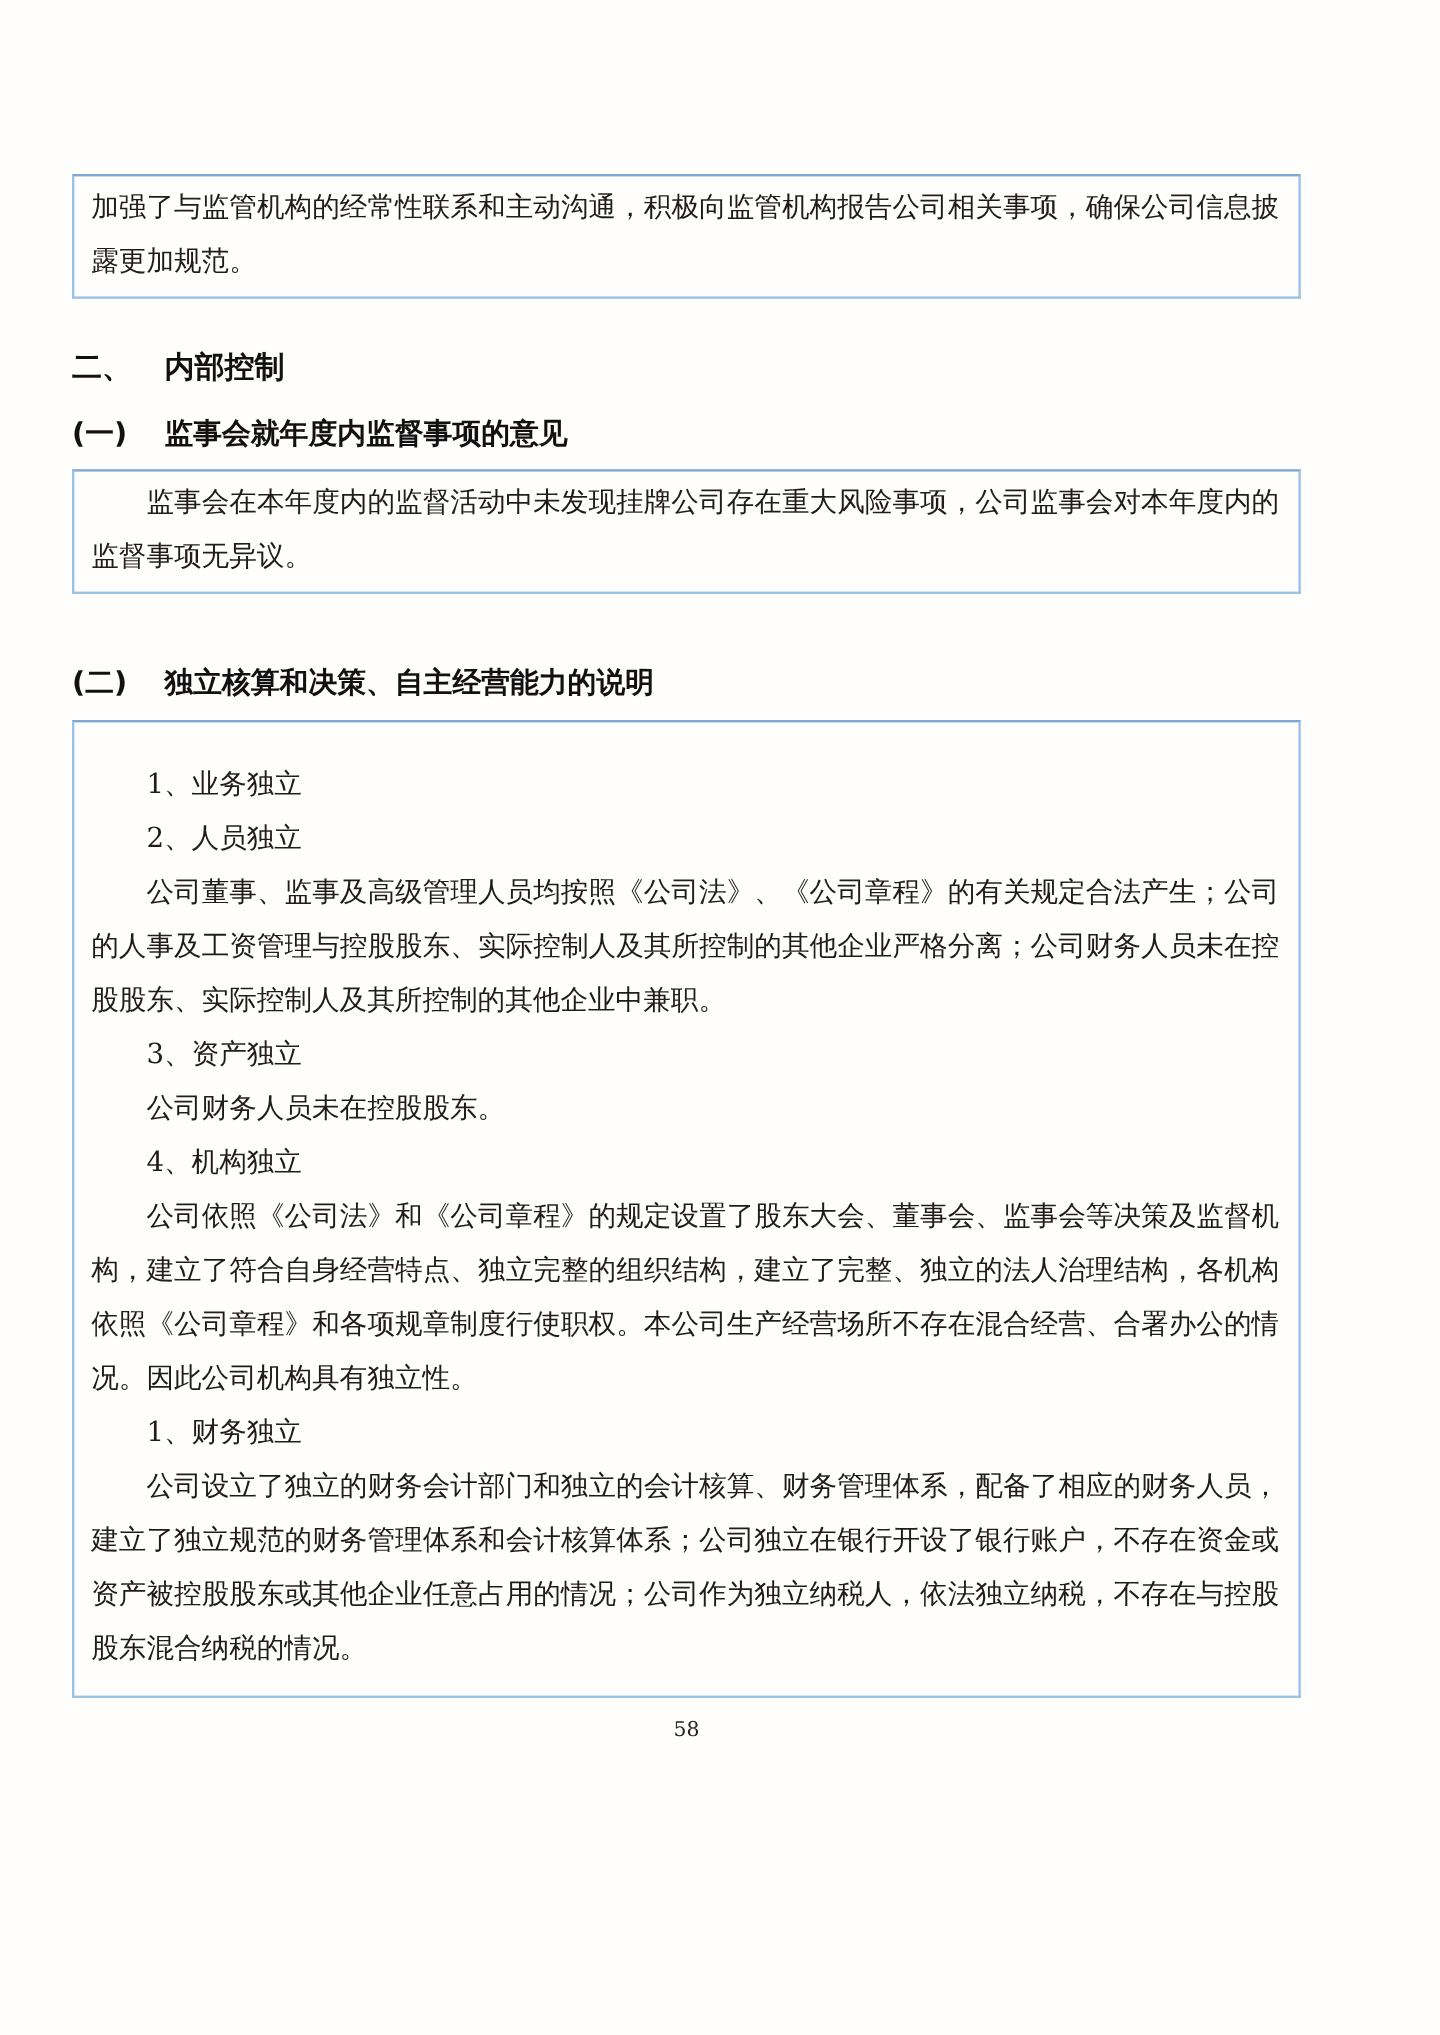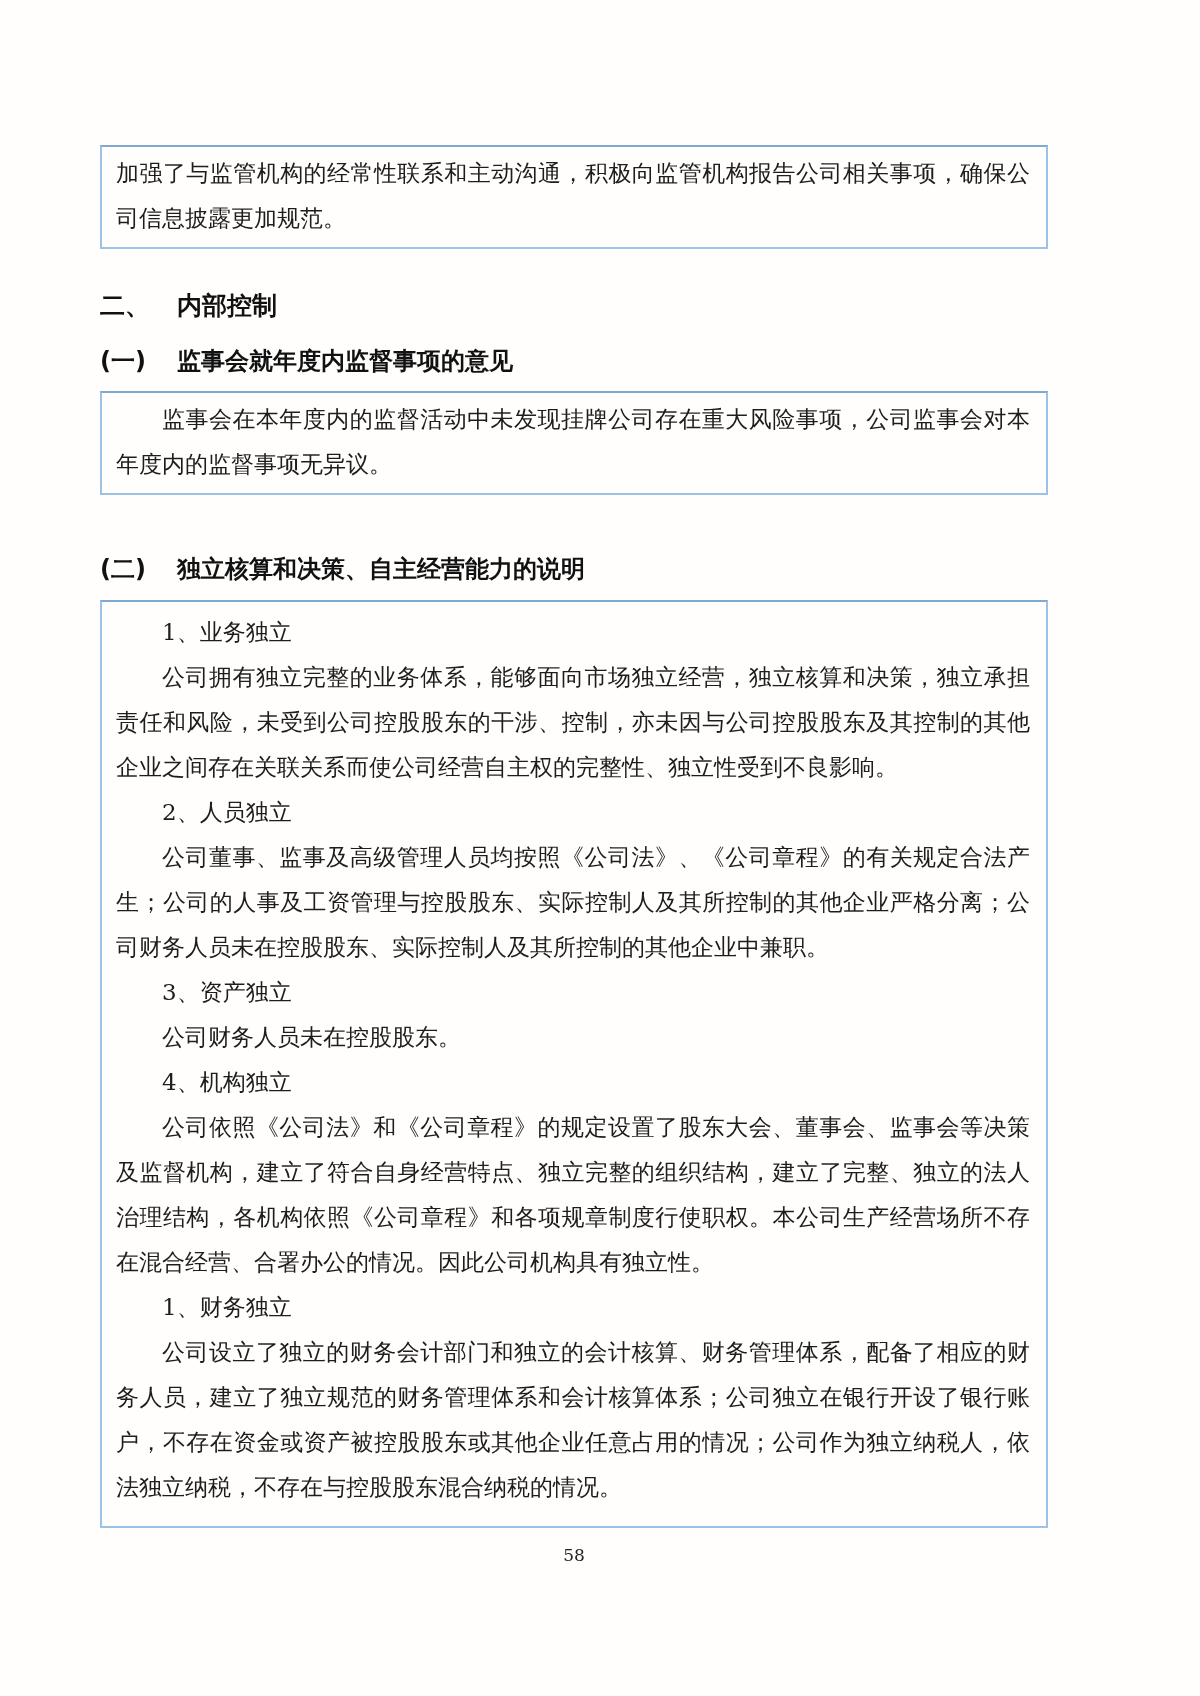--- a/index.html
+++ b/index.html
@@ -13,22 +13,22 @@
     overflow: hidden;
     font-family: "DejaVu Serif", "Liberation Serif", serif;
     color: #1d1d1d;
   }
   .page {
     position: relative;
     width: 1200px;
     height: 1696px;
   }
   .content {
-    margin-left: 100px;
-    width: 948px;
+    margin-left: 60px;
+    width: 1024px;
   }
   
   .tbox {
     box-sizing: border-box;
     border: 2px solid #9cc2e5;
     border-top-color: #7fa9d3;
     padding: 4px 16px 6px 14px;
     font-size: 23px;
     line-height: 45px;
     text-align: justify;
@@ -41,21 +41,21 @@
     text-indent: 2em;
   }
   .box-intro {
     margin-top: 145px;
   }
   .box-supervision {
     margin-top: 13px;
   }
   .box-independence {
     margin-top: 14px;
-    padding-top: 8px;
+    padding-top: 30px;
     padding-bottom: 16px;
   }
   
   .h-row {
     display: flex;
     align-items: baseline;
     font-family: "DejaVu Sans", "Liberation Sans", sans-serif;
     font-weight: bold;
     color: #111;
   }
@@ -112,21 +112,20 @@
       <p class="indent2">监事会在本年度内的监督活动中未发现挂牌公司存在重大风险事项，公司监事会对本年度内的监督事项无异议。</p>
     </div>
 
     <div class="h-row h3-row second">
       <span class="h-num">(二)</span>
       <span class="h-title">独立核算和决策、自主经营能力的说明</span>
     </div>
 
     <div class="tbox box-independence">
       <p class="indent2">1、业务独立</p>
-      <p class="indent2">公司拥有独立完整的业务体系，能够面向市场独立经营，独立核算和决策，独立承担责任和风险，未受到公司控股股东的干涉、控制，亦未因与公司控股股东及其控制的其他企业之间存在关联关系而使公司经营自主权的完整性、独立性受到不良影响。</p>
       <p class="indent2">2、人员独立</p>
       <p class="indent2">公司董事、监事及高级管理人员均按照《公司法》、《公司章程》的有关规定合法产生；公司的人事及工资管理与控股股东、实际控制人及其所控制的其他企业严格分离；公司财务人员未在控股股东、实际控制人及其所控制的其他企业中兼职。</p>
       <p class="indent2">3、资产独立</p>
       <p class="indent2">公司财务人员未在控股股东。</p>
       <p class="indent2">4、机构独立</p>
       <p class="indent2">公司依照《公司法》和《公司章程》的规定设置了股东大会、董事会、监事会等决策及监督机构，建立了符合自身经营特点、独立完整的组织结构，建立了完整、独立的法人治理结构，各机构依照《公司章程》和各项规章制度行使职权。本公司生产经营场所不存在混合经营、合署办公的情况。因此公司机构具有独立性。</p>
       <p class="indent2">1、财务独立</p>
       <p class="indent2">公司设立了独立的财务会计部门和独立的会计核算、财务管理体系，配备了相应的财务人员，建立了独立规范的财务管理体系和会计核算体系；公司独立在银行开设了银行账户，不存在资金或资产被控股股东或其他企业任意占用的情况；公司作为独立纳税人，依法独立纳税，不存在与控股股东混合纳税的情况。</p>
     </div>
 

